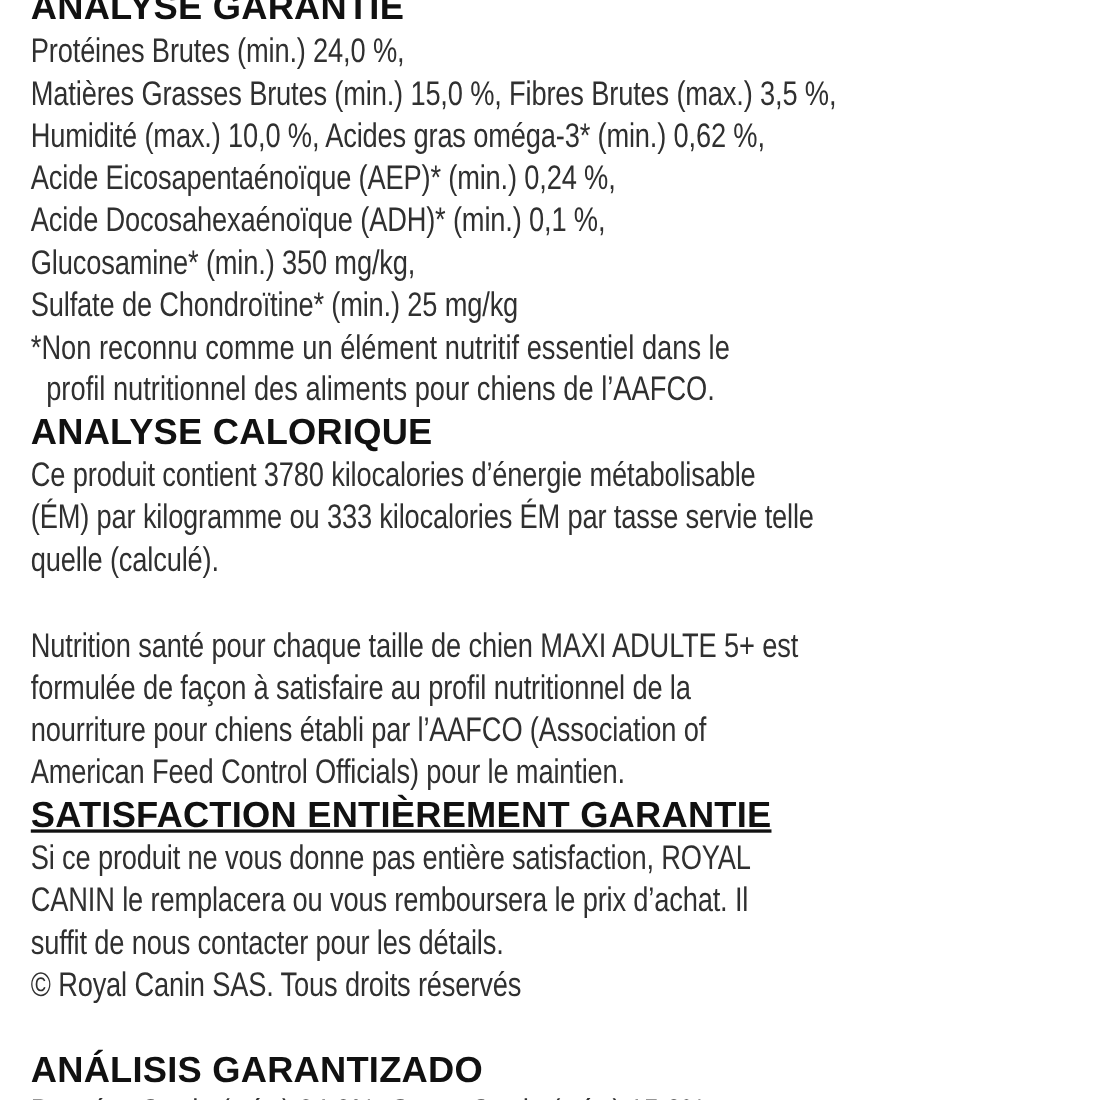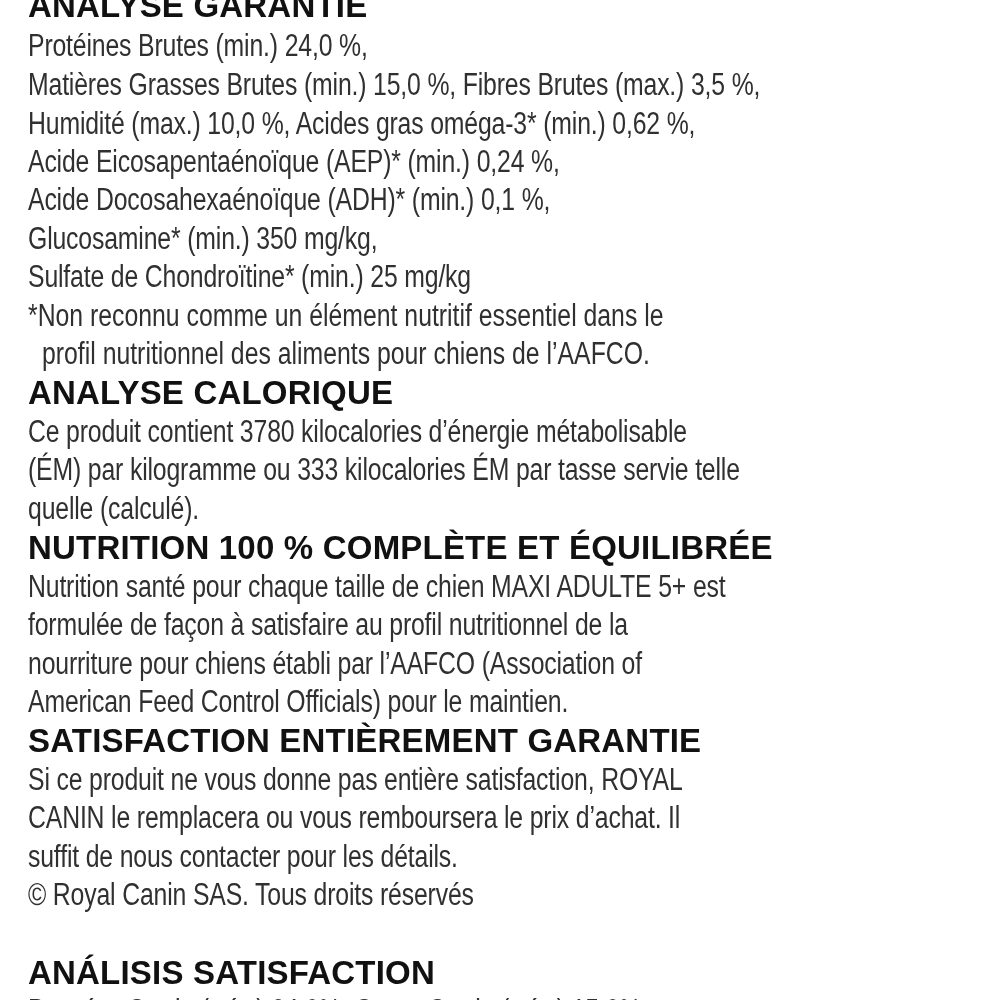--- a/index.html
+++ b/index.html
@@ -67,28 +67,27 @@
   <div class="line body-text" style="top:221px;">Glucosamine* (min.) 350 mg/kg,</div>
   <div class="line body-text" style="top:259px;">Sulfate de Chondroïtine* (min.) 25 mg/kg</div>
   <div class="line footnote" style="top:298px;">*Non reconnu comme un élément nutritif essentiel dans le</div>
   <div class="line footnote indent" style="top:336px;">profil nutritionnel des aliments pour chiens de l’AAFCO.</div>
 
   <div class="line heading" style="top:375px;">ANALYSE CALORIQUE</div>
   <div class="line body-text" style="top:414px;">Ce produit contient 3780 kilocalories d’énergie métabolisable</div>
   <div class="line body-text" style="top:452px;">(ÉM) par kilogramme ou 333 kilocalories ÉM par tasse servie telle</div>
   <div class="line body-text" style="top:491px;">quelle (calculé).</div>
 
-  <div class="line heading" style="top:530px;">NUTRITION 100 % COMPLÈTE ET ÉQUILIBRÉE</div>
   <div class="line body-text" style="top:569px;">Nutrition santé pour chaque taille de chien MAXI ADULTE 5+ est</div>
   <div class="line body-text" style="top:607px;">formulée de façon à satisfaire au profil nutritionnel de la</div>
   <div class="line body-text" style="top:646px;">nourriture pour chiens établi par l’AAFCO (Association of</div>
   <div class="line body-text" style="top:684px;">American Feed Control Officials) pour le maintien.</div>
 
-  <div class="line heading" style="top:723px;">SATISFACTION ENTIÈREMENT GARANTIE</div>
+  <div class="line heading" style="top:723px;text-decoration:underline;">SATISFACTION ENTIÈREMENT GARANTIE</div>
   <div class="line body-text" style="top:762px;">Si ce produit ne vous donne pas entière satisfaction, ROYAL</div>
   <div class="line body-text" style="top:800px;">CANIN le remplacera ou vous remboursera le prix d’achat. Il</div>
   <div class="line body-text" style="top:839px;">suffit de nous contacter pour les détails.</div>
   <div class="line body-text" style="top:877px;">© Royal Canin SAS. Tous droits réservés</div>
 
-  <div class="line heading" style="top:955px;">ANÁLISIS SATISFACTION</div>
+  <div class="line heading" style="top:955px;">ANÁLISIS GARANTIZADO</div>
   <div class="line body-text" style="top:993px;">Proteína Cruda (mín.) 24,0%, Grasa Cruda (mín.) 15,0%,</div>
 
 </div>
 
 </body></html>

